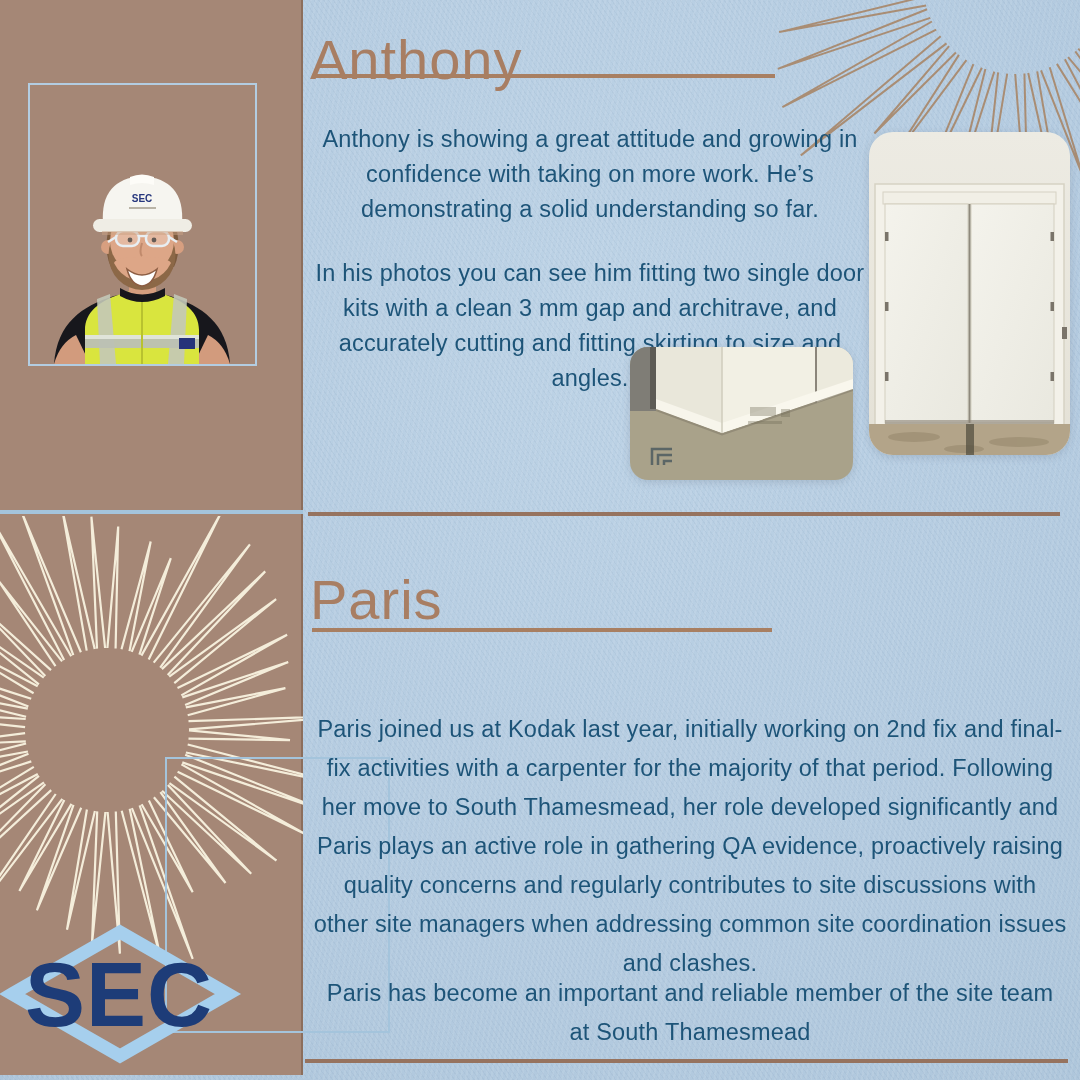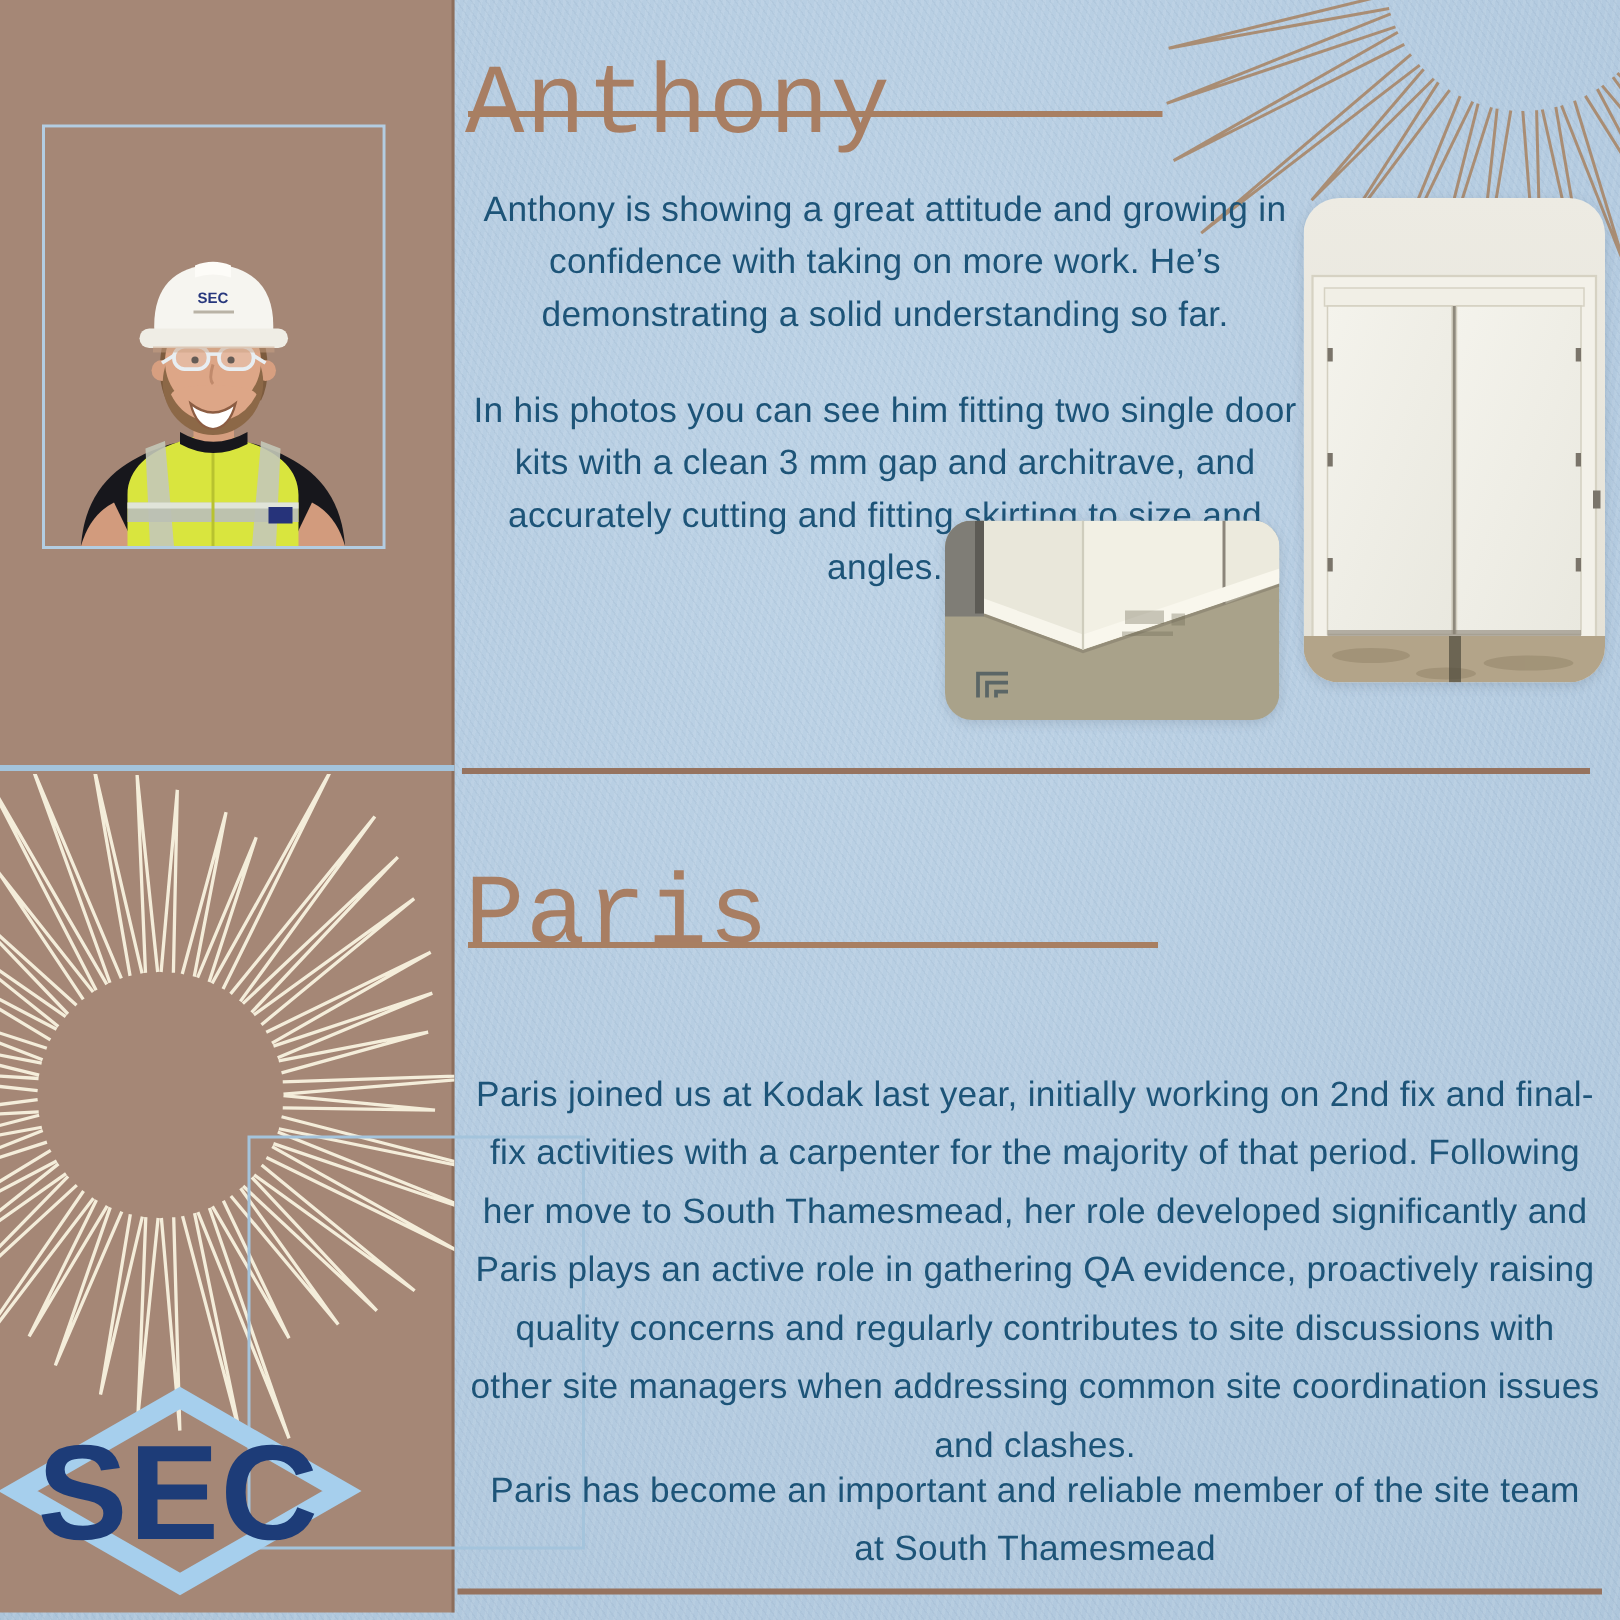--- a/index.html
+++ b/index.html
@@ -20,21 +20,21 @@
   .rect-outline{left:165px;top:757px;width:225px;height:276px;border:2px solid #a4c4dc;box-sizing:border-box;}
   .burst-wrap-bl{left:0;top:516px;width:303px;height:559px;overflow:hidden;}
   .burst-wrap-tr{left:690px;top:0;width:390px;height:300px;overflow:hidden;}
   .burst-wrap-bl svg,.burst-wrap-tr svg{display:block;width:100%;height:100%;}
   .portrait-frame{left:28px;top:83px;width:225px;height:279px;border:2px solid #b3cde2;box-sizing:content-box;overflow:hidden;}
   .portrait-frame svg{display:block;}
   .photo{overflow:hidden;box-shadow:0 2px 8px rgba(60,70,90,0.18);}
   .photo-doors{left:869px;top:132px;width:201px;height:323px;border-radius:24px;}
   .photo-skirting{left:630px;top:347px;width:223px;height:133px;border-radius:18px;}
   .photo svg{display:block;}
-  .title{color:#a87e63;font-family:Liberation Mono, monospace;font-size:66px;font-weight:400;line-height:1;letter-spacing:1px;white-space:pre;}
+  .title{color:#a87e63;font-family:Liberation Sans, sans-serif;font-size:56px;font-weight:400;line-height:1;letter-spacing:1px;white-space:pre;}
   .title-anthony{left:310px;top:-6px;}
   .title-paris{left:310px;top:534px;}
   .title-underline{height:4px;background:#a87f62;}
   .ul-anthony{left:312px;top:74px;width:463px;}
   .ul-paris{left:312px;top:628px;width:460px;}
   .body-text{color:#1d5478;font-size:23.5px;line-height:35px;letter-spacing:0.2px;text-align:center;white-space:pre;}
   .anthony-p1{left:305px;top:102px;width:570px;margin-top:20px;}
   .anthony-p2{left:305px;top:232px;width:570px;}
   .paris-p{line-height:39px;}
   .paris-p1{left:290px;top:686px;width:800px;}

